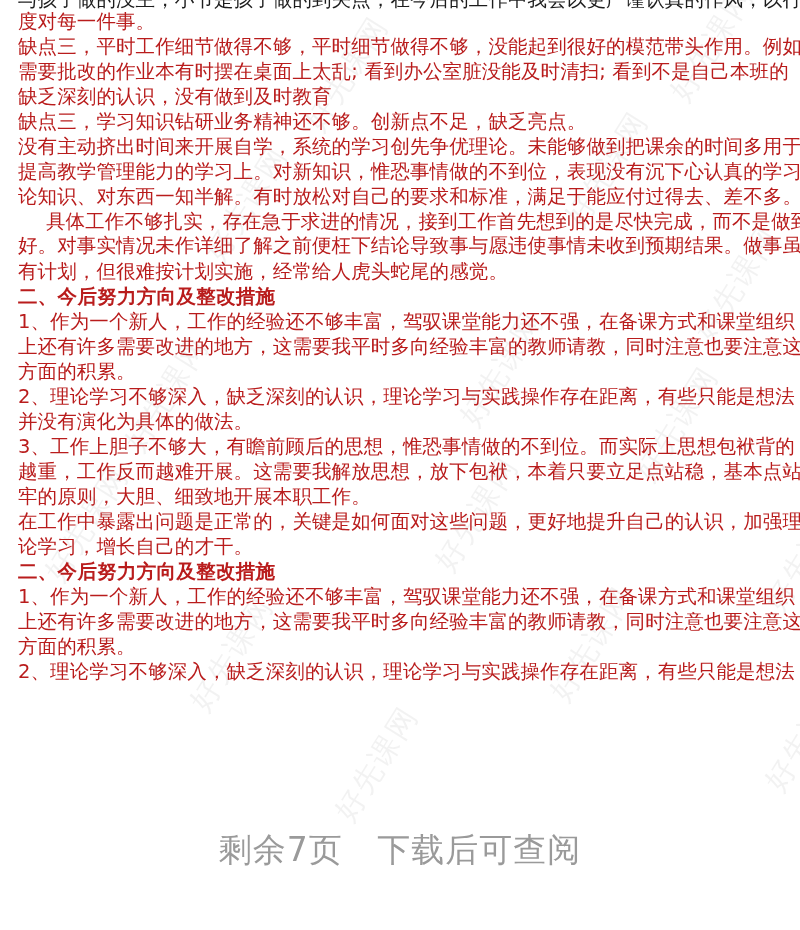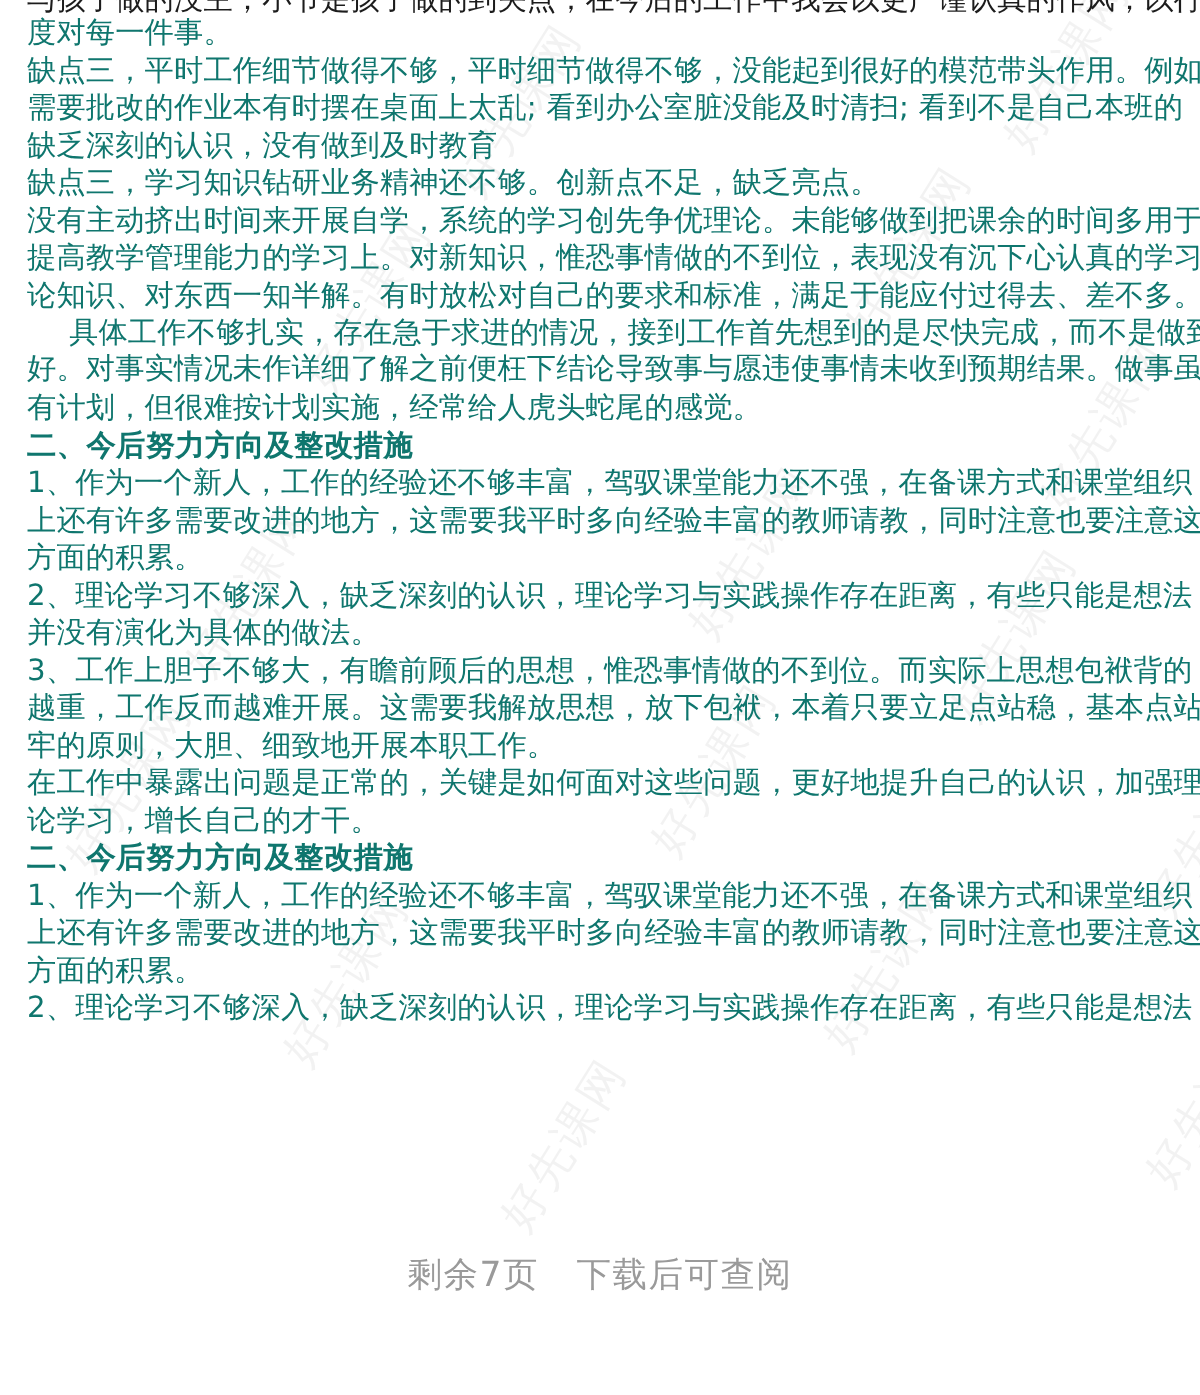--- a/index.html
+++ b/index.html
@@ -57,21 +57,21 @@
   }
 
   .doc-line {
     position: absolute;
     left: 18px;
     width: 768px;
     font-size: 19.5px;
     line-height: 22px;
     letter-spacing: 0.1px;
     white-space: nowrap;
-    color: #0f766e;
+    color: #b91c1c;
     font-weight: 400;
   }
   .doc-line.heading {
     font-weight: 700;
     letter-spacing: 0.3px;
   }
   .doc-line.clipped-top {
     color: #1c1c1c;
   }
 
@@ -93,21 +93,21 @@
   #footer-notice {
     position: absolute;
     left: 0;
     top: 830px;
     width: 800px;
     text-align: center;
     z-index: 3;
   }
   #footer-notice .notice-text {
     display: inline-block;
-    font-size: 23px;
+    font-size: 33px;
     line-height: 40px;
     letter-spacing: 1px;
     color: #9a9a9a;
     font-weight: 400;
     white-space: pre;
   }
 </style>
 </head>
 <body>
 

